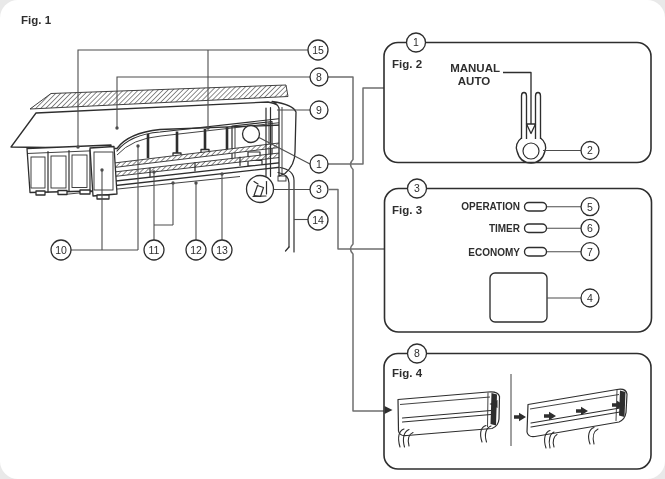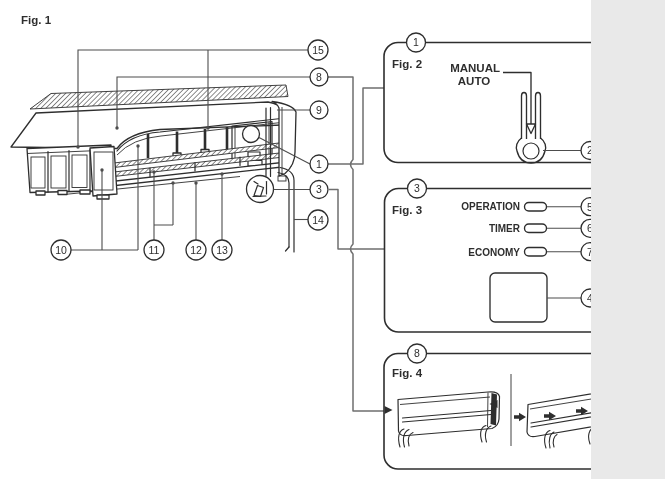--- a/index.html
+++ b/index.html
@@ -1,17 +1,17 @@
 <!DOCTYPE html>
 <html style="--ink: #2e2e2e; --leader: #4d4d4d; --connector: #6f6f6f; --bg: #ffffff;"><head>
 <meta charset="utf-8">
 <style>
   html,body{margin:0;padding:0;background:#e9e9e9;}
-  .stage{position:relative;width:591px;height:479px;background:var(--bg,#fff);overflow:hidden;
-         font-family:"Liberation Sans","DejaVu Sans",sans-serif;}
+  .stage{position:relative;width:665px;height:479px;background:var(--bg,#fff);overflow:hidden;
+         font-family:"Liberation Sans","DejaVu Sans",sans-serif;border-radius:18px;}
   svg{display:block}
   
   .ink   {stroke:var(--ink,#2e2e2e);fill:none;stroke-width:1.2;stroke-linejoin:round;stroke-linecap:round}
   .ink13 {stroke:var(--ink,#2e2e2e);fill:none;stroke-width:1.35;stroke-linejoin:round}
   .thin  {stroke:var(--ink,#2e2e2e);fill:none;stroke-width:0.9}
   .bar   {stroke:var(--ink,#2e2e2e);fill:none;stroke-width:2.6}
   .whitefill{fill:#fff;stroke:var(--ink,#2e2e2e);stroke-width:1.3;stroke-linejoin:round}
   .hatch {fill:url(#hp);stroke:var(--ink,#2e2e2e);stroke-width:0.9}
   .solid {fill:var(--ink,#2e2e2e);stroke:none}
   .lead  {stroke:var(--leader,#4d4d4d);fill:none;stroke-width:1.1}

